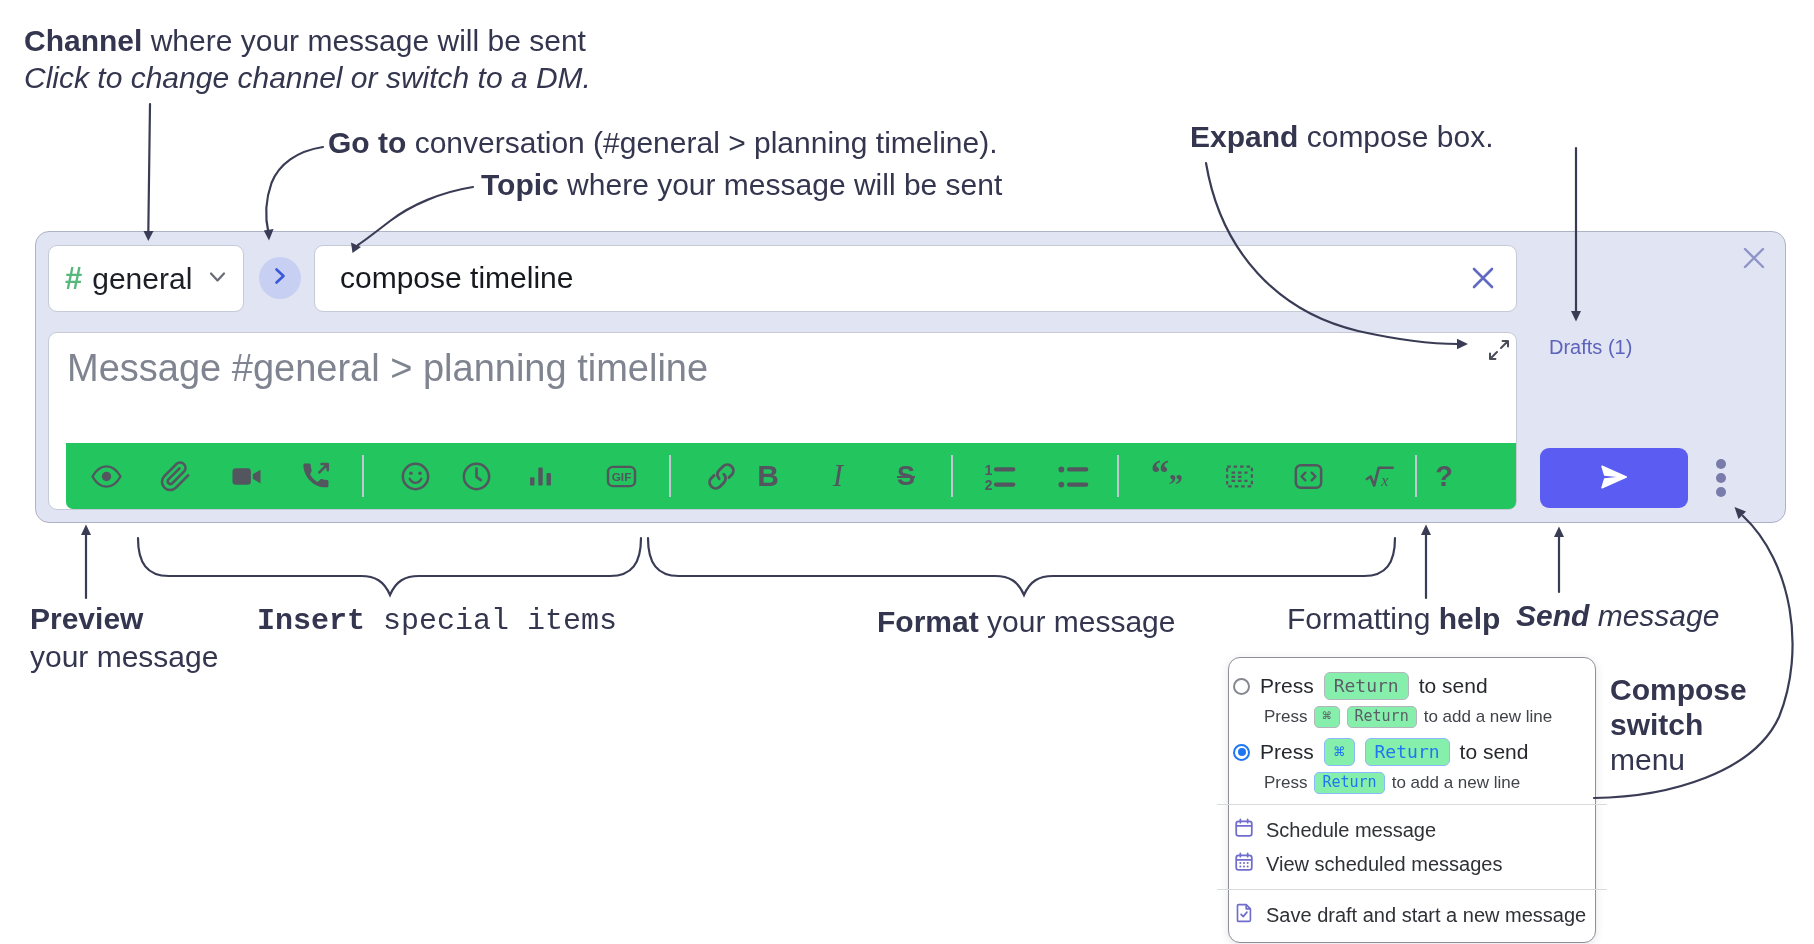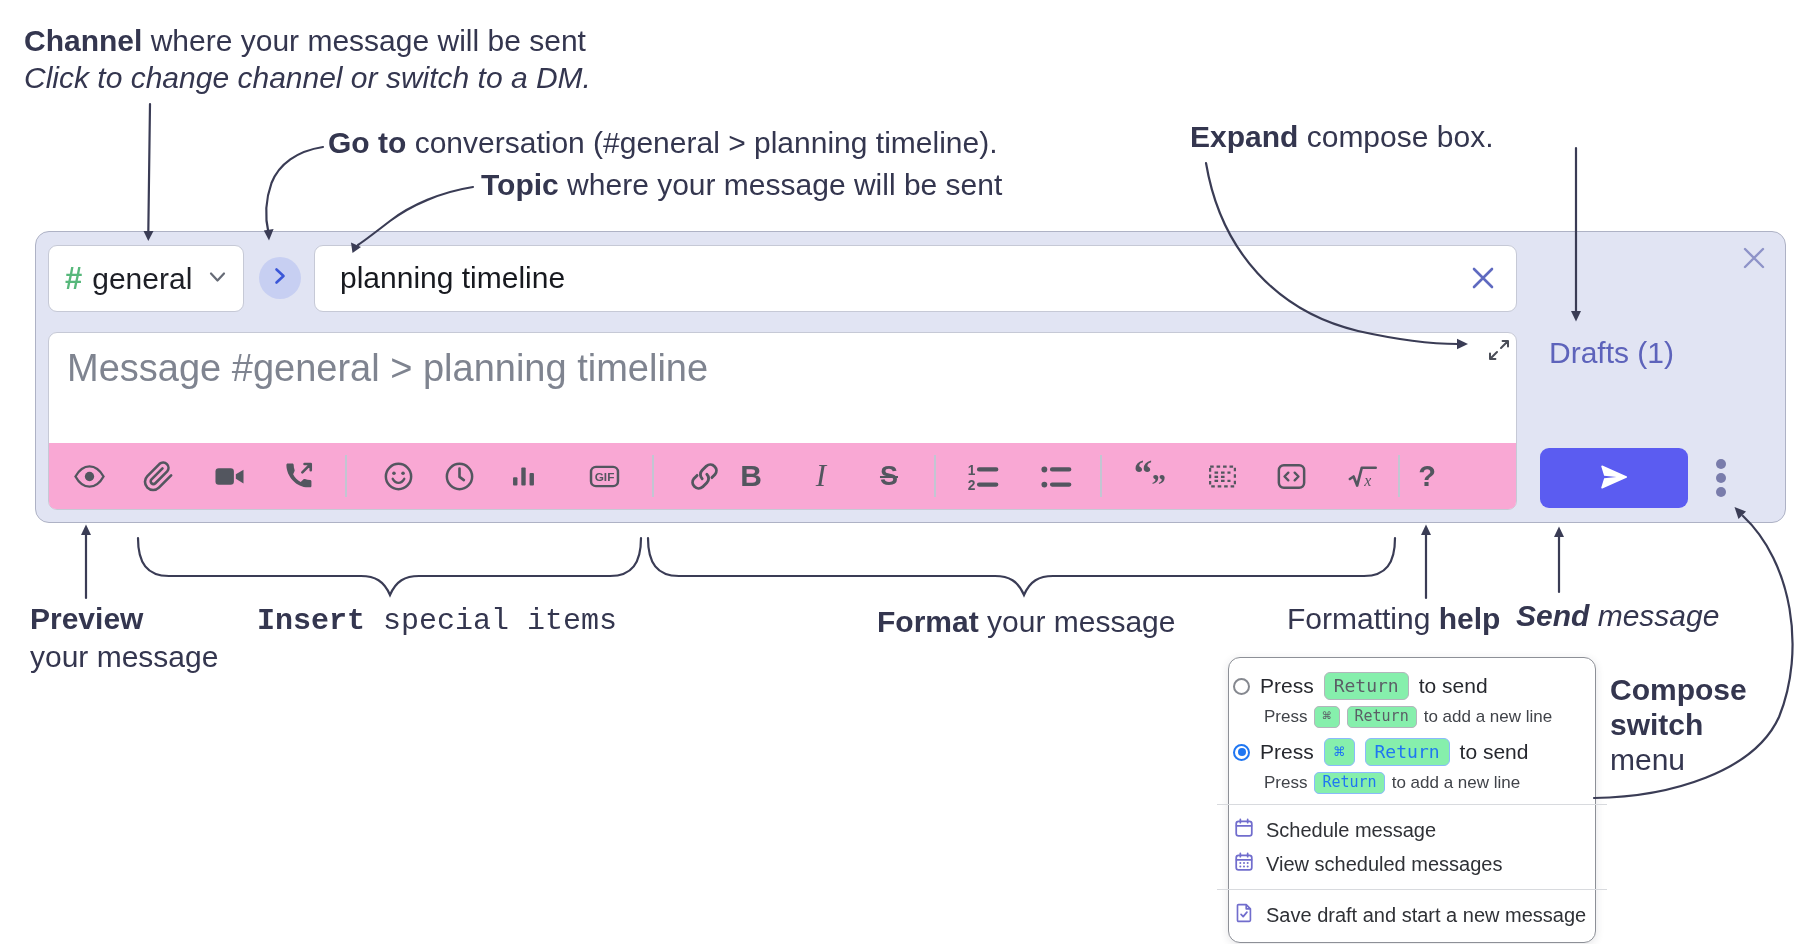--- a/index.html
+++ b/index.html
@@ -25,32 +25,32 @@
 
   .topic-input{left:314px;top:245px;width:1203px;height:67px;}
   .topic-text{position:absolute;left:25px;top:0;line-height:64px;font-size:30px;color:#17191f;}
   .clear-x{position:absolute;left:1469px;top:264px;width:28px;height:28px;cursor:pointer;}
   .close-x{position:absolute;left:1741px;top:245px;width:26px;height:26px;cursor:pointer;}
 
   .message-box{left:48px;top:332px;width:1469px;height:178px;}
   .placeholder{position:absolute;left:18px;top:14px;font-size:38px;color:#7f8490;}
   .expand-corner{position:absolute;left:1438px;top:5px;width:24px;height:24px;cursor:pointer;}
 
-  .toolbar{position:absolute;left:0;right:0;bottom:0;height:66px;background:#f9a8d4;
+  .toolbar{position:absolute;left:17px;right:0;bottom:0;height:66px;background:#22c55e;
            border-radius:0 0 7px 7px;}
   .tb{position:absolute;top:10px;width:46px;height:46px;border:none;background:transparent;padding:0;
       display:flex;align-items:center;justify-content:center;color:#53565f;cursor:pointer;}
   .tb svg{width:33px;height:33px;display:block;}
   .tdiv{position:absolute;top:12px;width:2px;height:42px;background:#c3c6d2;}
   .glyph-b{font-size:30px;font-weight:800;}
   .glyph-i{font-size:31px;font-style:italic;font-family:"Liberation Serif",serif;}
   .glyph-s{font-size:27px;font-weight:600;text-decoration:line-through;}
   .glyph-q{font-size:29px;font-weight:700;}
 
-  .drafts-link{position:absolute;left:1549px;top:336px;font-size:30px;color:#5d63bb;cursor:pointer;}
+  .drafts-link{position:absolute;left:1549px;top:336px;font-size:20px;color:#5d63bb;cursor:pointer;}
   .send-btn{position:absolute;left:1540px;top:448px;width:148px;height:60px;border:none;border-radius:9px;
             background:#5b5cf1;display:flex;align-items:center;justify-content:center;cursor:pointer;}
   .dots{position:absolute;left:1716px;top:459px;display:flex;flex-direction:column;gap:4px;align-items:center;cursor:pointer;}
   .dots span{width:10px;height:10px;border-radius:50%;background:#797cab;}
 
   
   .popup{position:absolute;left:1228px;top:657px;width:368px;box-sizing:border-box;background:#fff;
          border:1.6px solid #8d9097;border-radius:12px;padding:12px 4px 10px;z-index:5;
          box-shadow:0 2px 8px rgba(40,40,60,.12);}
   .prow{display:flex;align-items:center;gap:10px;font-size:21px;color:#26282e;height:32px;cursor:pointer;}
@@ -103,21 +103,21 @@
 
   <div class="goto-btn">
     <span>
       <svg width="16" height="18" viewBox="0 0 16 18">
           <path d="M4.5,2.5 L11.5,9 L4.5,15.5" fill="none" stroke="#3b57d8" stroke-width="2.6" stroke-linecap="round" stroke-linejoin="round"></path>
         </svg>
     </span>
   </div>
 
   <div class="box topic-input">
-    <div class="topic-text">planning timeline</div>
+    <div class="topic-text">compose timeline</div>
   </div>
 
   <span class="clear-x">
     <svg width="28" height="28" viewBox="0 0 28 28">
         <path d="M5,5 L23,23 M23,5 L5,23" stroke="#5f6ac0" stroke-width="2.6" stroke-linecap="round"></path>
       </svg>
   </span>
 
   <span class="close-x">
     <svg width="26" height="26" viewBox="0 0 26 26">

